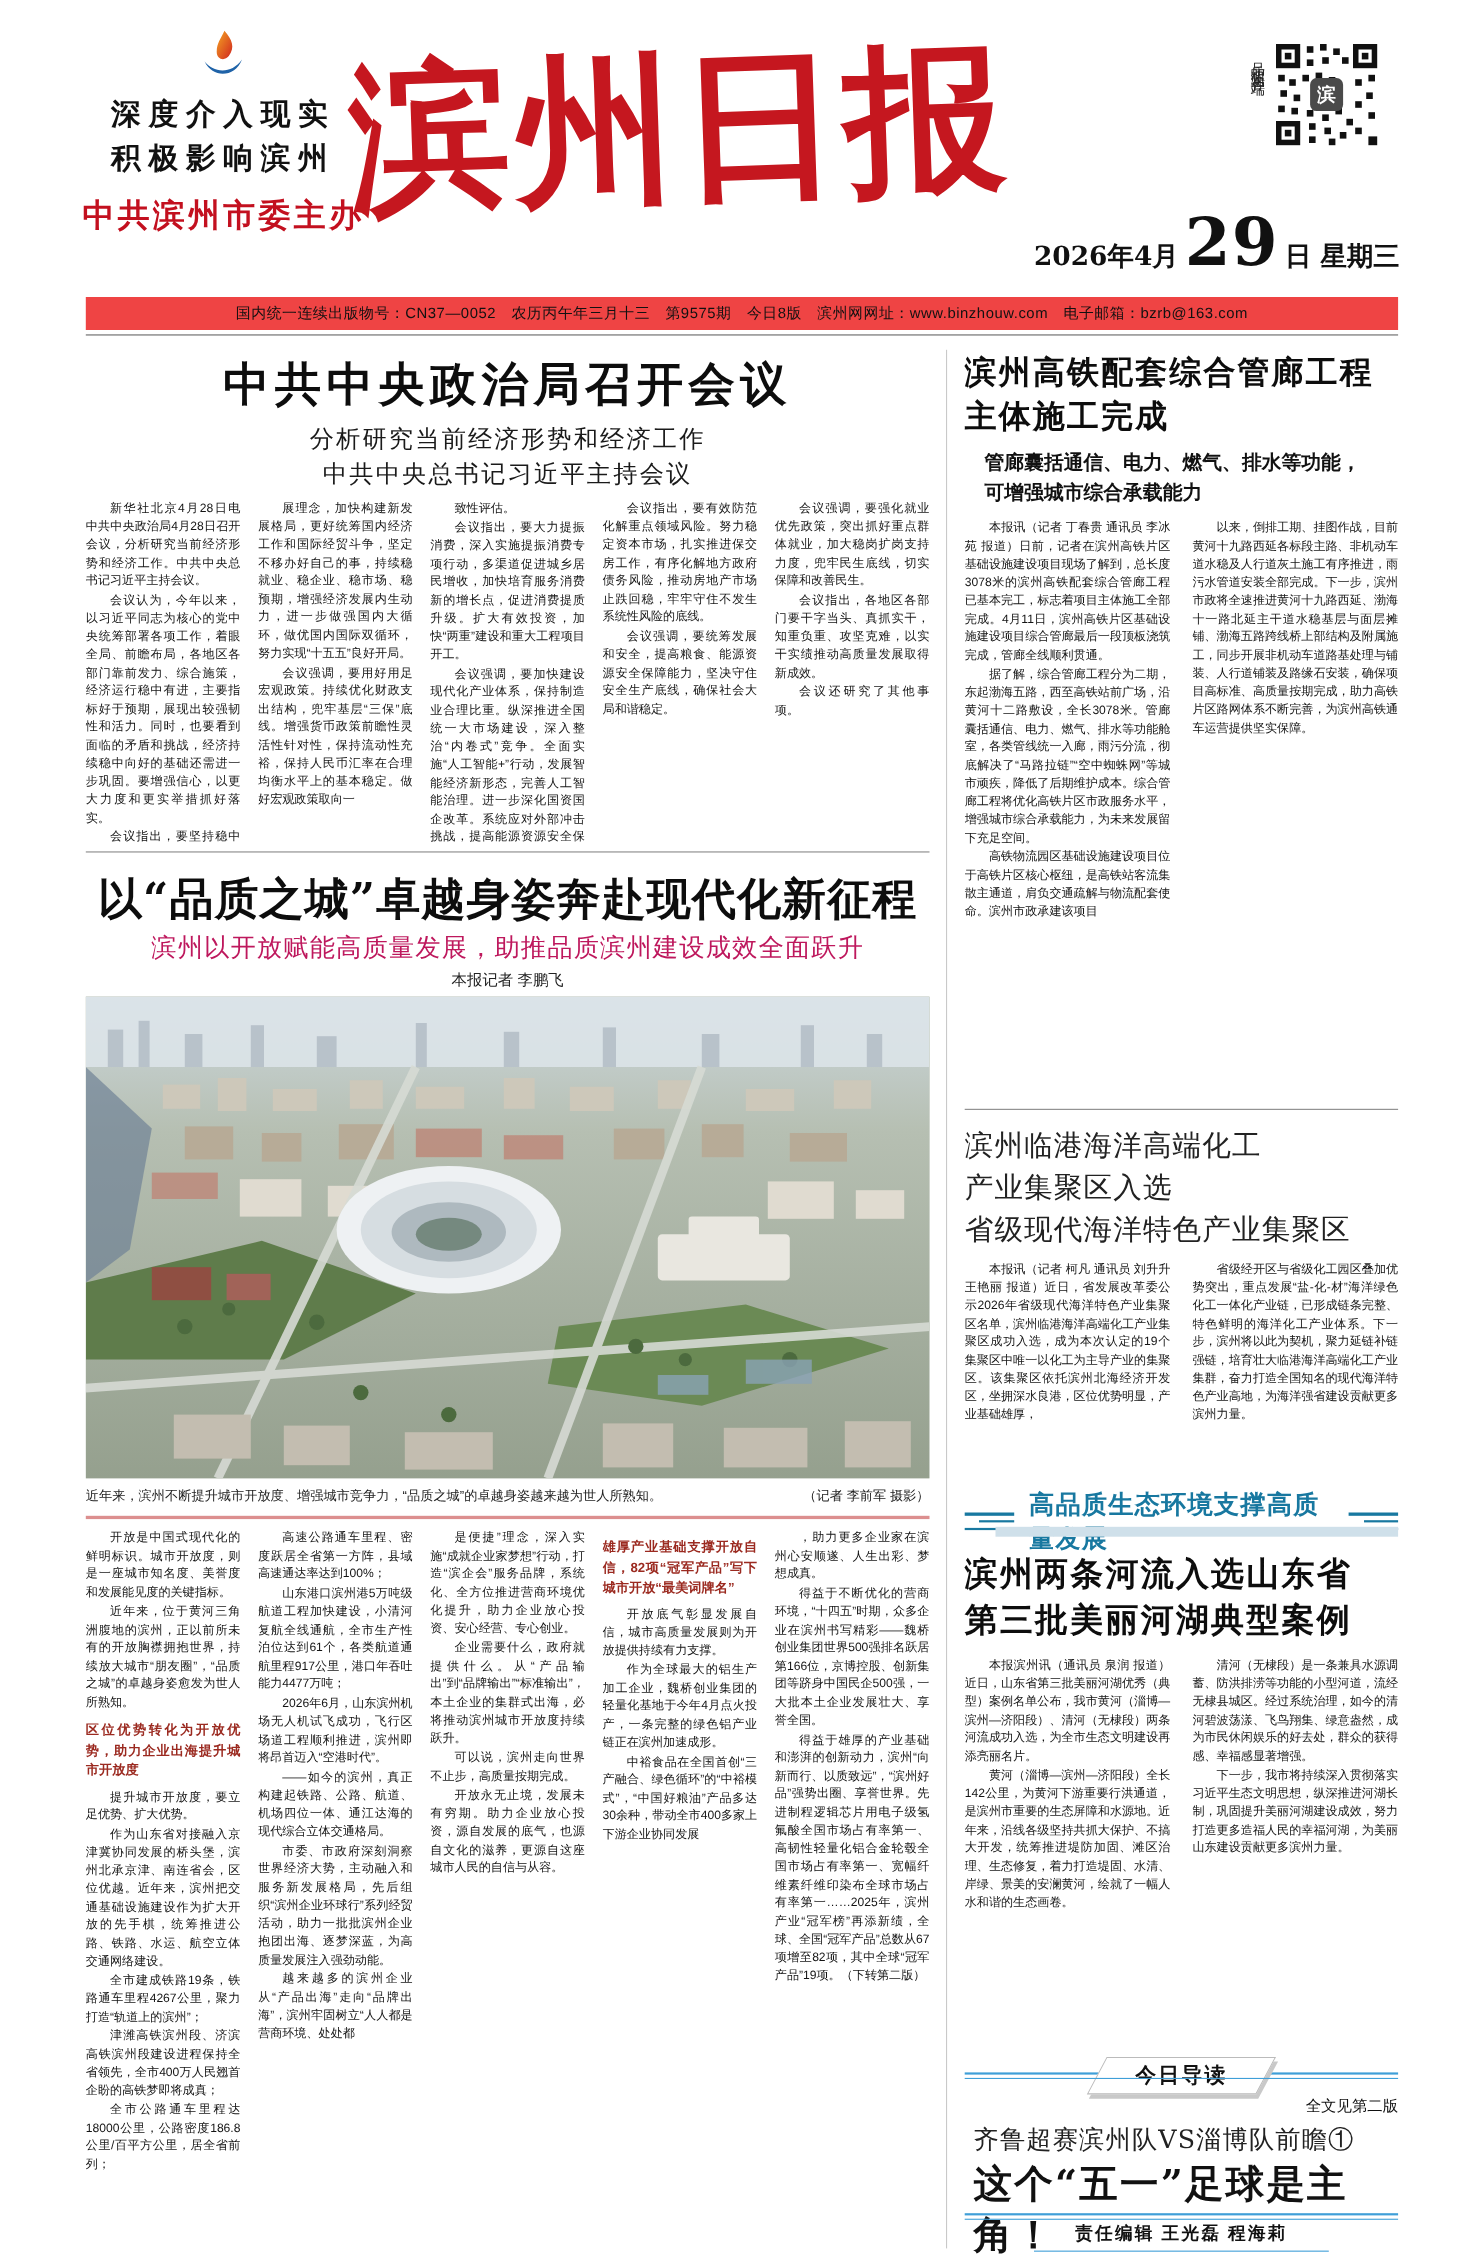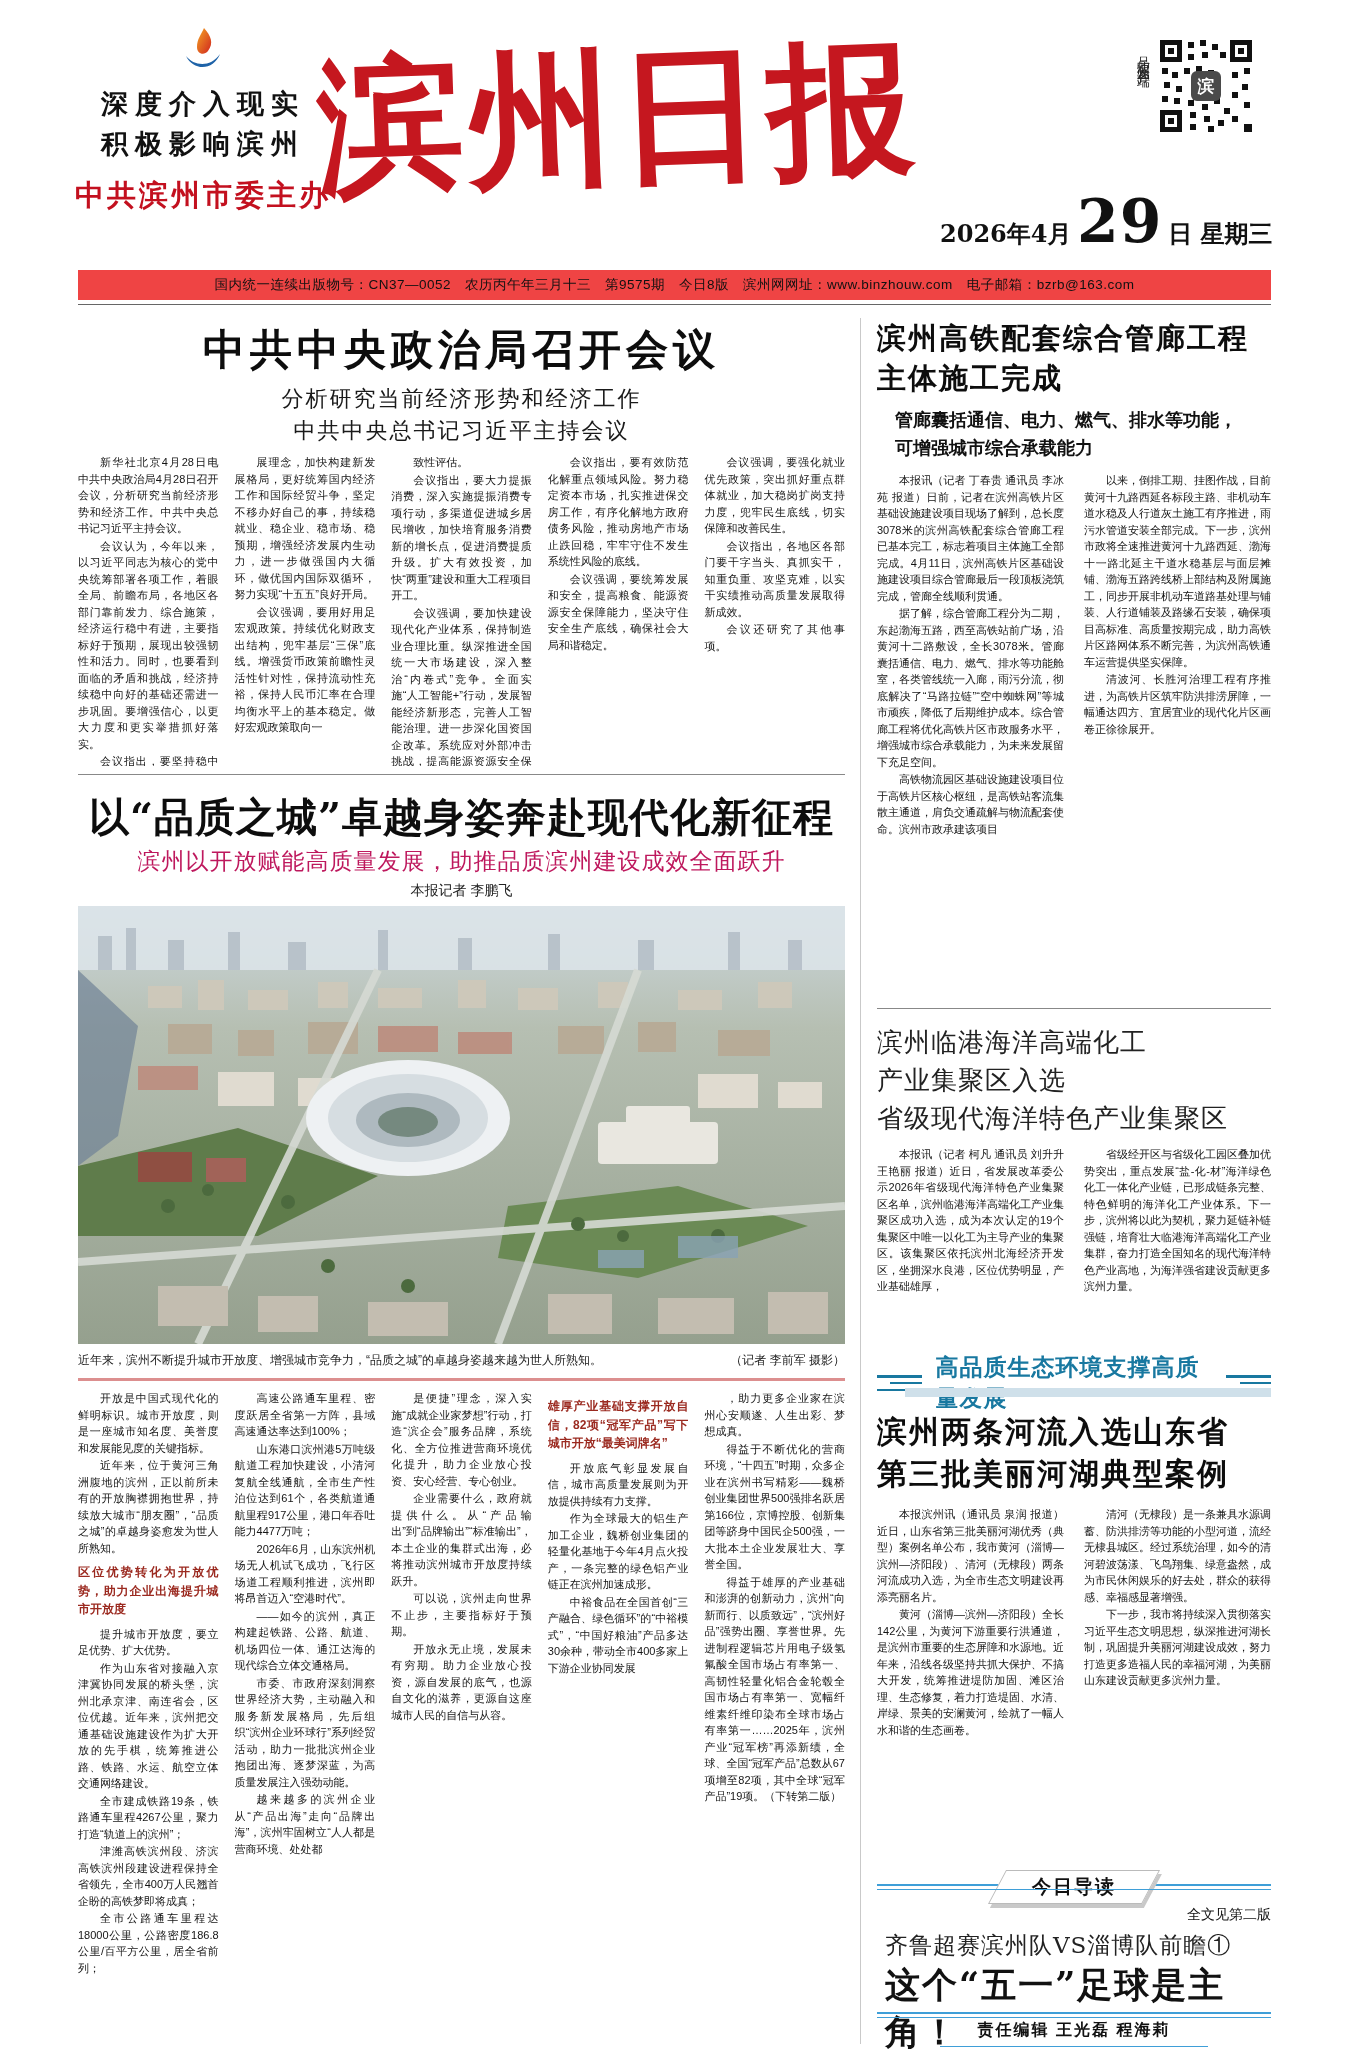--- a/index.html
+++ b/index.html
@@ -320,21 +320,21 @@
         <div class="para">高速公路通车里程、密度跃居全省第一方阵，县域高速通达率达到100%；</div>
         <div class="para">山东港口滨州港5万吨级航道工程加快建设，小清河复航全线通航，全市生产性泊位达到61个，各类航道通航里程917公里，港口年吞吐能力4477万吨；</div>
         <div class="para">2026年6月，山东滨州机场无人机试飞成功，飞行区场道工程顺利推进，滨州即将昂首迈入“空港时代”。</div>
         <div class="para">——如今的滨州，真正构建起铁路、公路、航道、机场四位一体、通江达海的现代综合立体交通格局。</div>
         <div class="para">市委、市政府深刻洞察世界经济大势，主动融入和服务新发展格局，先后组织“滨州企业环球行”系列经贸活动，助力一批批滨州企业抱团出海、逐梦深蓝，为高质量发展注入强劲动能。</div>
         <div class="para">越来越多的滨州企业从“产品出海”走向“品牌出海”，滨州牢固树立“人人都是营商环境、处处都</div>
       </div>
     <div class="col">
         <div class="para">是便捷”理念，深入实施“成就企业家梦想”行动，打造“滨企会”服务品牌，系统化、全方位推进营商环境优化提升，助力企业放心投资、安心经营、专心创业。</div>
         <div class="para">企业需要什么，政府就提供什么。从“产品输出”到“品牌输出”“标准输出”，本土企业的集群式出海，必将推动滨州城市开放度持续跃升。</div>
-        <div class="para">可以说，滨州走向世界不止步，主要指标好于预期。</div>
+        <div class="para">可以说，滨州走向世界不止步，高质量按期完成。</div>
         <div class="para">开放永无止境，发展未有穷期。助力企业放心投资，源自发展的底气，也源自文化的滋养，更源自这座城市人民的自信与从容。</div>
       </div>
     <div class="col">
         <div class="subhead">雄厚产业基础支撑开放自信，82项“冠军产品”写下城市开放“最美词牌名”</div>
         <div class="para">开放底气彰显发展自信，城市高质量发展则为开放提供持续有力支撑。</div>
         <div class="para">作为全球最大的铝生产加工企业，魏桥创业集团的轻量化基地于今年4月点火投产，一条完整的绿色铝产业链正在滨州加速成形。</div>
         <div class="para">中裕食品在全国首创“三产融合、绿色循环”的“中裕模式”，“中国好粮油”产品多达30余种，带动全市400多家上下游企业协同发展</div>
       </div>
     <div class="col">
         <div class="para">，助力更多企业家在滨州心安顺遂、人生出彩、梦想成真。</div>
@@ -348,21 +348,20 @@
   <div class="abs hl-right-sub" style="left:895px;top:406px;width:376px;">管廊囊括通信、电力、燃气、排水等功能，</div>
   <div class="abs hl-right-sub" style="left:895px;top:434px;width:376px;">可增强城市综合承载能力</div>
   <div class="abs cols" style="left:877px;top:472px;width:394px;height:528px;gap:20px;">
     <div class="col">
         <div class="para">本报讯（记者 丁春贵 通讯员 李冰苑 报道）日前，记者在滨州高铁片区基础设施建设项目现场了解到，总长度3078米的滨州高铁配套综合管廊工程已基本完工，标志着项目主体施工全部完成。4月11日，滨州高铁片区基础设施建设项目综合管廊最后一段顶板浇筑完成，管廊全线顺利贯通。</div>
         <div class="para">据了解，综合管廊工程分为二期，东起渤海五路，西至高铁站前广场，沿黄河十二路敷设，全长3078米。管廊囊括通信、电力、燃气、排水等功能舱室，各类管线统一入廊，雨污分流，彻底解决了“马路拉链”“空中蜘蛛网”等城市顽疾，降低了后期维护成本。综合管廊工程将优化高铁片区市政服务水平，增强城市综合承载能力，为未来发展留下充足空间。</div>
         <div class="para">高铁物流园区基础设施建设项目位于高铁片区核心枢纽，是高铁站客流集散主通道，肩负交通疏解与物流配套使命。滨州市政承建该项目</div>
       </div>
     <div class="col">
         <div class="para">以来，倒排工期、挂图作战，目前黄河十九路西延各标段主路、非机动车道水稳及人行道灰土施工有序推进，雨污水管道安装全部完成。下一步，滨州市政将全速推进黄河十九路西延、渤海十一路北延主干道水稳基层与面层摊铺、渤海五路跨线桥上部结构及附属施工，同步开展非机动车道路基处理与铺装、人行道铺装及路缘石安装，确保项目高标准、高质量按期完成，助力高铁片区路网体系不断完善，为滨州高铁通车运营提供坚实保障。</div>
-        <div class="para">清波河、长胜河治理工程有序推进，为高铁片区筑牢防洪排涝屏障，一幅通达四方、宜居宜业的现代化片区画卷正徐徐展开。</div>
       </div>
   </div>
   <div class="abs rule-h" style="left:877px;top:1008px;width:394px;background:#888;"></div>
 
   <div class="abs hl-light" style="left:877px;top:1022px;width:394px;">滨州临港海洋高端化工</div>
   <div class="abs hl-light" style="left:877px;top:1060px;width:394px;">产业集聚区入选</div>
   <div class="abs hl-light" style="left:877px;top:1098px;width:394px;">省级现代海洋特色产业集聚区</div>
   <div class="abs cols" style="left:877px;top:1146px;width:394px;height:192px;gap:20px;">
     <div class="col">
         <div class="para">本报讯（记者 柯凡 通讯员 刘升升 王艳丽 报道）近日，省发展改革委公示2026年省级现代海洋特色产业集聚区名单，滨州临港海洋高端化工产业集聚区成功入选，成为本次认定的19个集聚区中唯一以化工为主导产业的集聚区。该集聚区依托滨州北海经济开发区，坐拥深水良港，区位优势明显，产业基础雄厚，</div>

